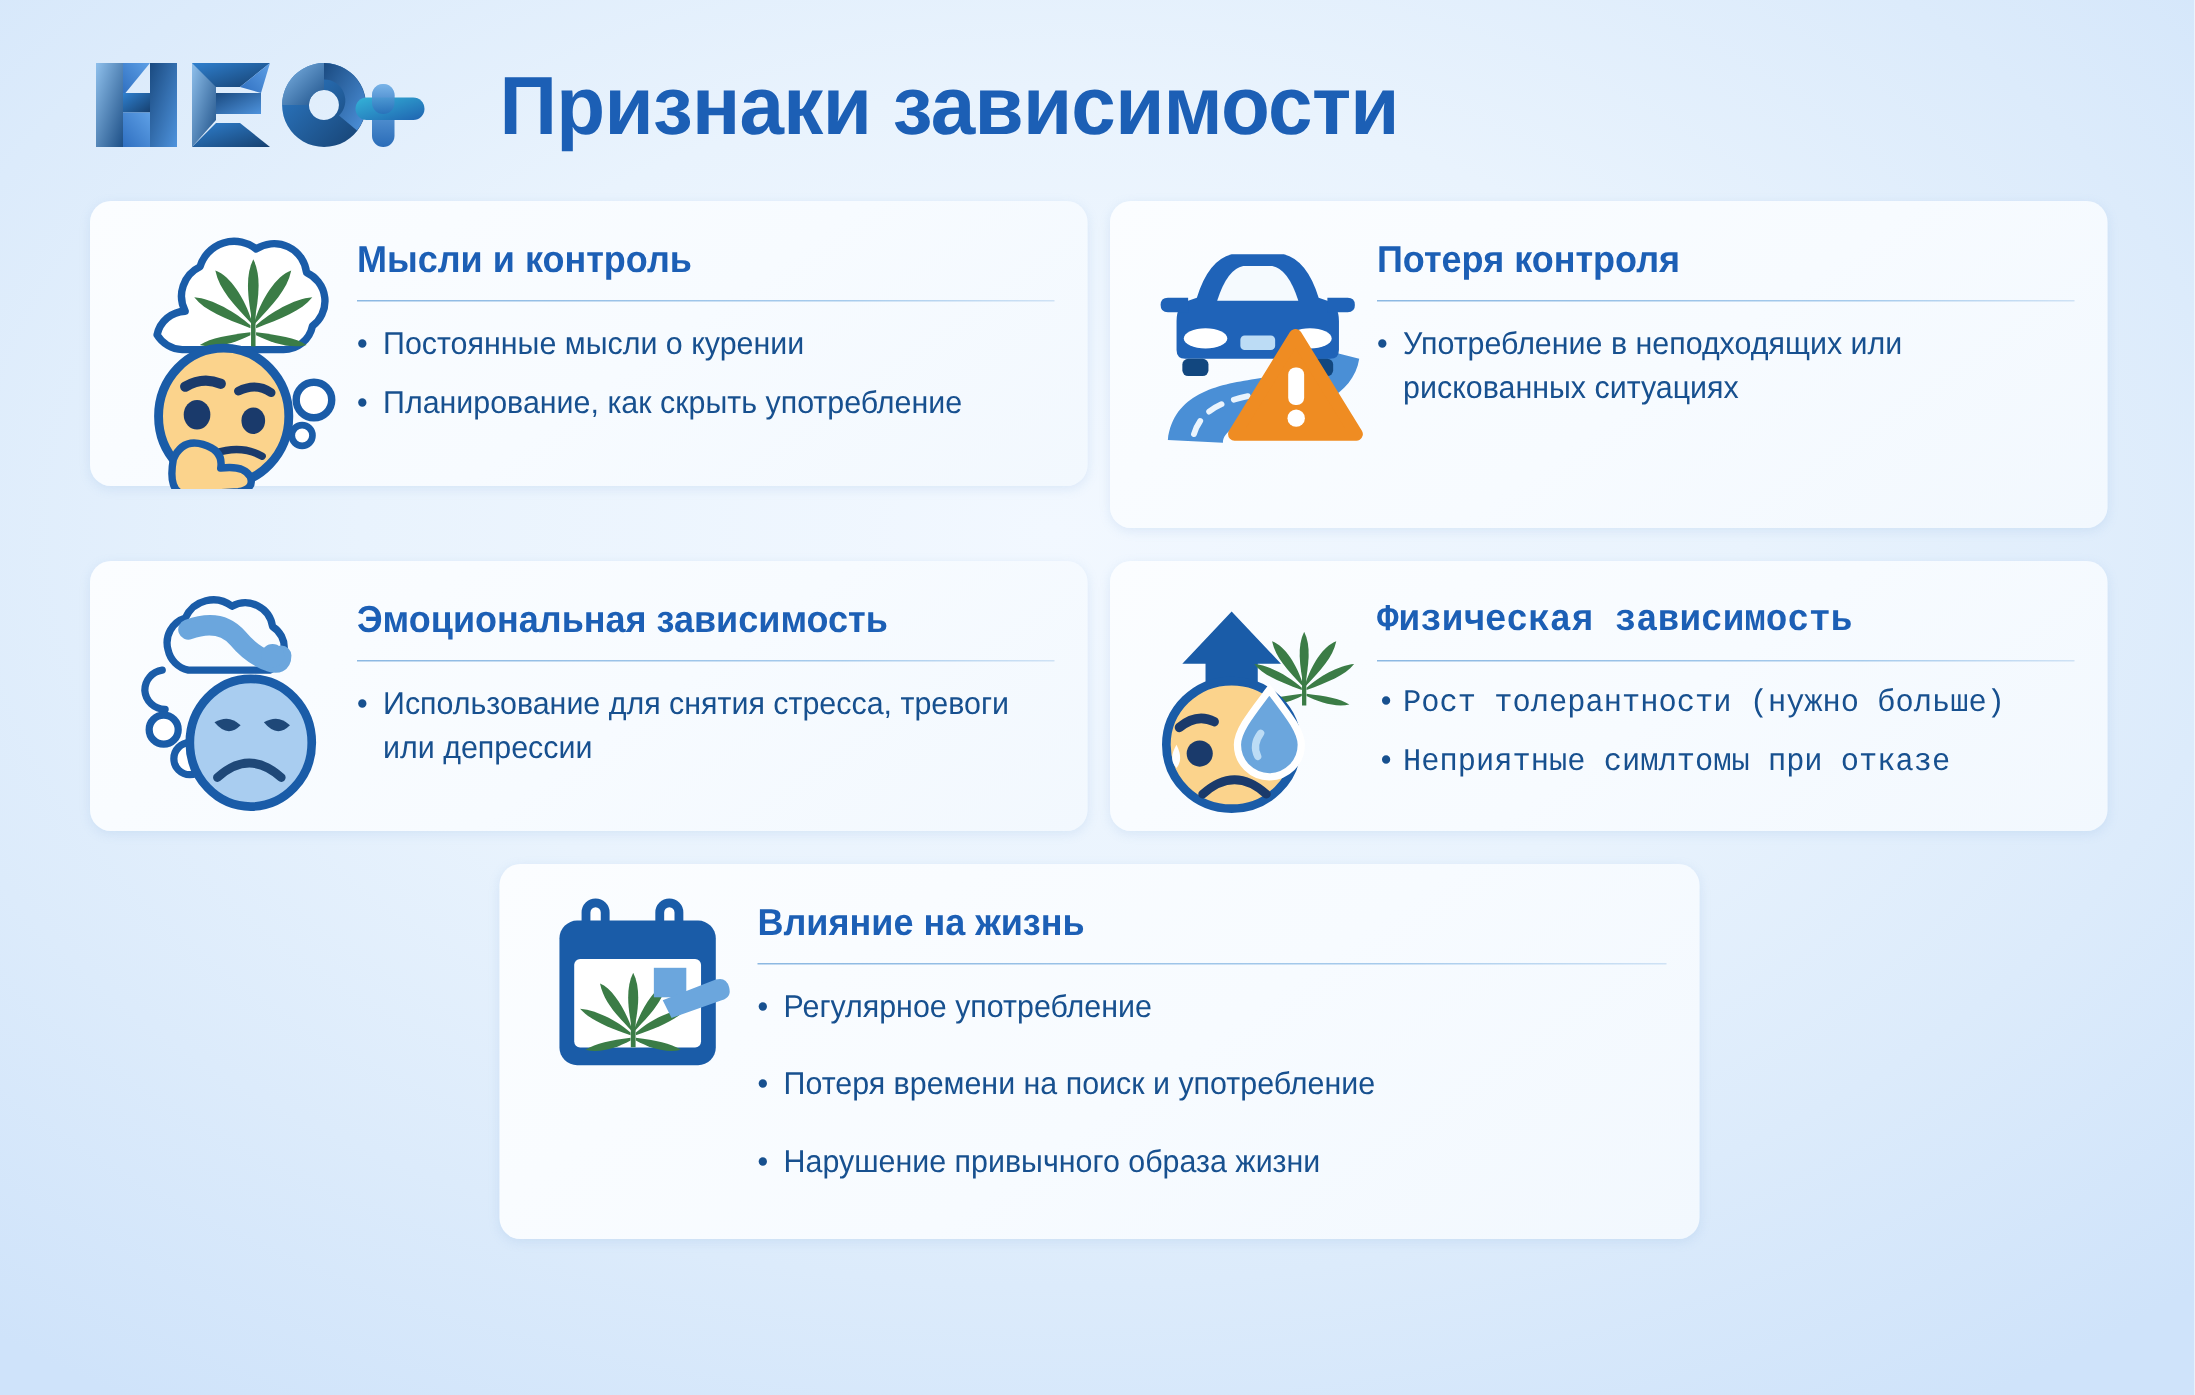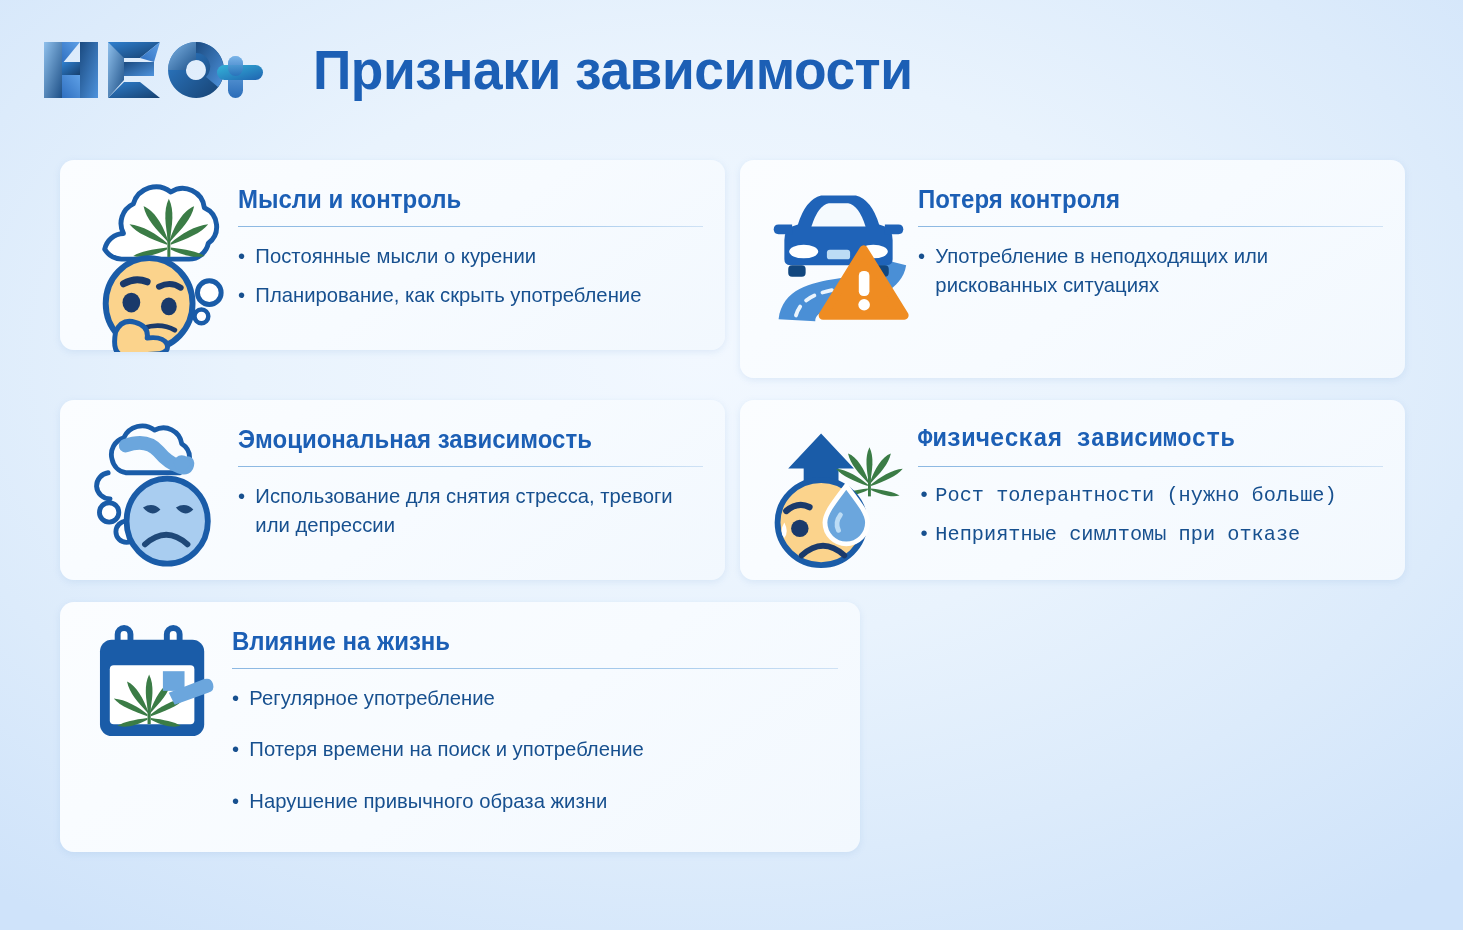--- a/index.html
+++ b/index.html
@@ -15,21 +15,21 @@
     background:
       radial-gradient(ellipse 1100px 700px at 48% 38%, #f2f8ff 0%, #e9f3fd 42%, #dcebfb 72%, #cfe3fa 100%);
     position: relative;
   }
 
   
   .header {
     height: 140px;
     display: flex;
     align-items: center;
-    padding-left: 40px;
+    padding-left: 60px;
   }
 
   .logo {
     width: 225px;
     height: 72px;
     flex: 0 0 auto;
     margin-right: 48px;
   }
 
   .page-title {
@@ -39,21 +39,21 @@
     letter-spacing: -0.5px;
     line-height: 1;
     transform: scaleX(0.97);
     transform-origin: left center;
   }
 
   
   .grid {
     position: absolute;
     left: 60px;
-    top: 160px;
+    top: 134px;
     width: 1345px;
   }
 
   .row {
     display: flex;
     gap: 15px;
     margin-bottom: 22px;
   }
 
   .card {
@@ -127,21 +127,21 @@
   
   .card-control { height: 218px; }
   
   .card-emotional { height: 180px; justify-content: flex-end; }
   
   .card-physical { height: 180px; font-family: Liberation Mono, monospace; }
 
   
   .row-bottom {
     display: flex;
-    justify-content: flex-start;
+    justify-content: center;
   }
   .card-life {
     flex: 0 0 auto;
     width: 800px;
     height: 250px;
     padding: 18px 22px 18px 22px;
   }
   .card-life .card-icon { width: 150px; }
   .card-life .bullet { margin-bottom: 22px; }
 

